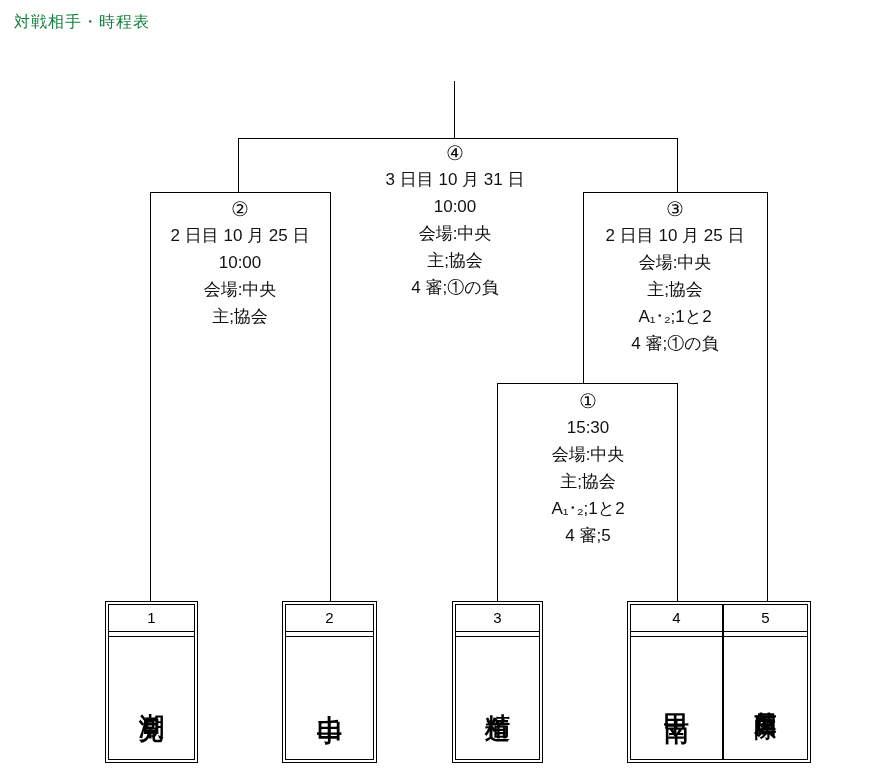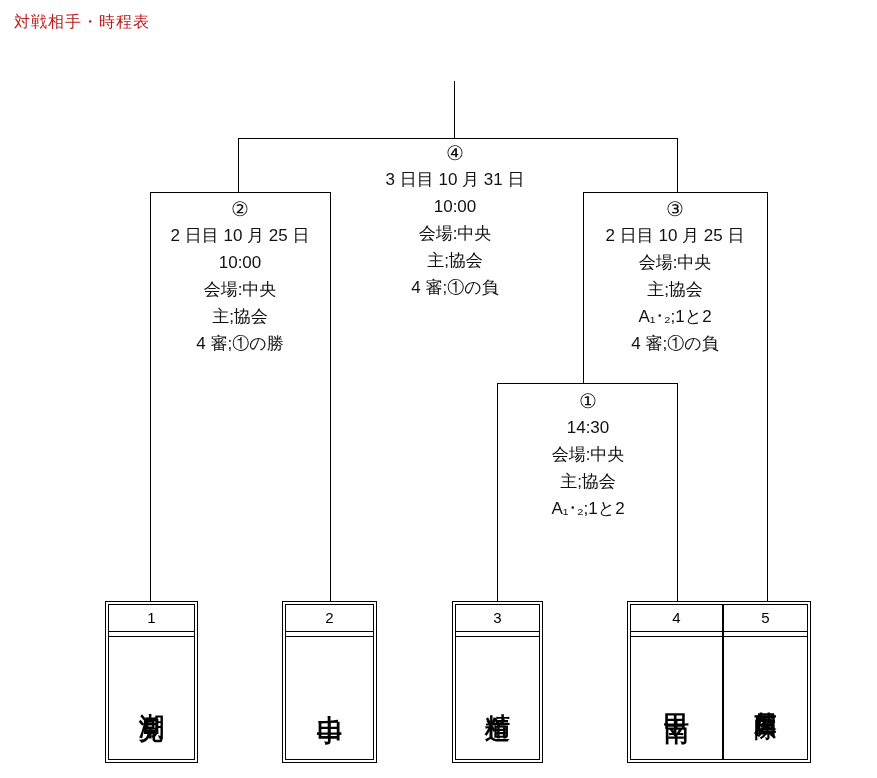--- a/index.html
+++ b/index.html
@@ -16,21 +16,21 @@
     font-family: "Liberation Sans", sans-serif;
     overflow: hidden;
   }
   .page-title {
     position: absolute;
     left: 14px;
     top: 12px;
     font-family: "Liberation Serif", serif;
     font-size: 16px;
     letter-spacing: 1px;
-    color: #b91c1c;
+    color: #15803d;
   }
   
   .hline, .vline {
     position: absolute;
     background: #000000;
   }
   .hline { height: 1px; }
   .vline { width: 1px; }
   
   .match {
@@ -120,38 +120,38 @@
     <div>主;協会</div>
     <div>4 審;①の負</div>
   </div>
 
   <div class="match" style="left:240px; top:196px;">
     <div class="num">②</div>
     <div>2 日目 10 月 25 日</div>
     <div>10:00</div>
     <div>会場:中央</div>
     <div>主;協会</div>
-    <div>4 審;①の勝</div>
   </div>
 
   <div class="match" style="left:675px; top:196px;">
     <div class="num">③</div>
     <div>2 日目 10 月 25 日</div>
     <div>会場:中央</div>
     <div>主;協会</div>
     <div>A₁･₂;1と2</div>
     <div>4 審;①の負</div>
   </div>
 
   <div class="match" style="left:588px; top:388px;">
     <div class="num">①</div>
-    <div>14:30</div>
+    <div>15:30</div>
     <div>会場:中央</div>
     <div>主;協会</div>
     <div>A₁･₂;1と2</div>
+    <div>4 審;5</div>
   </div>
 
   <div class="team-box" style="left:105px; top:601px; width:93px; height:162px;">
     <div class="team-inner">
       <div class="seed">1</div>
       <div class="namewrap">
         <span class="tname">潮見</span>
       </div>
     </div>
   </div>

